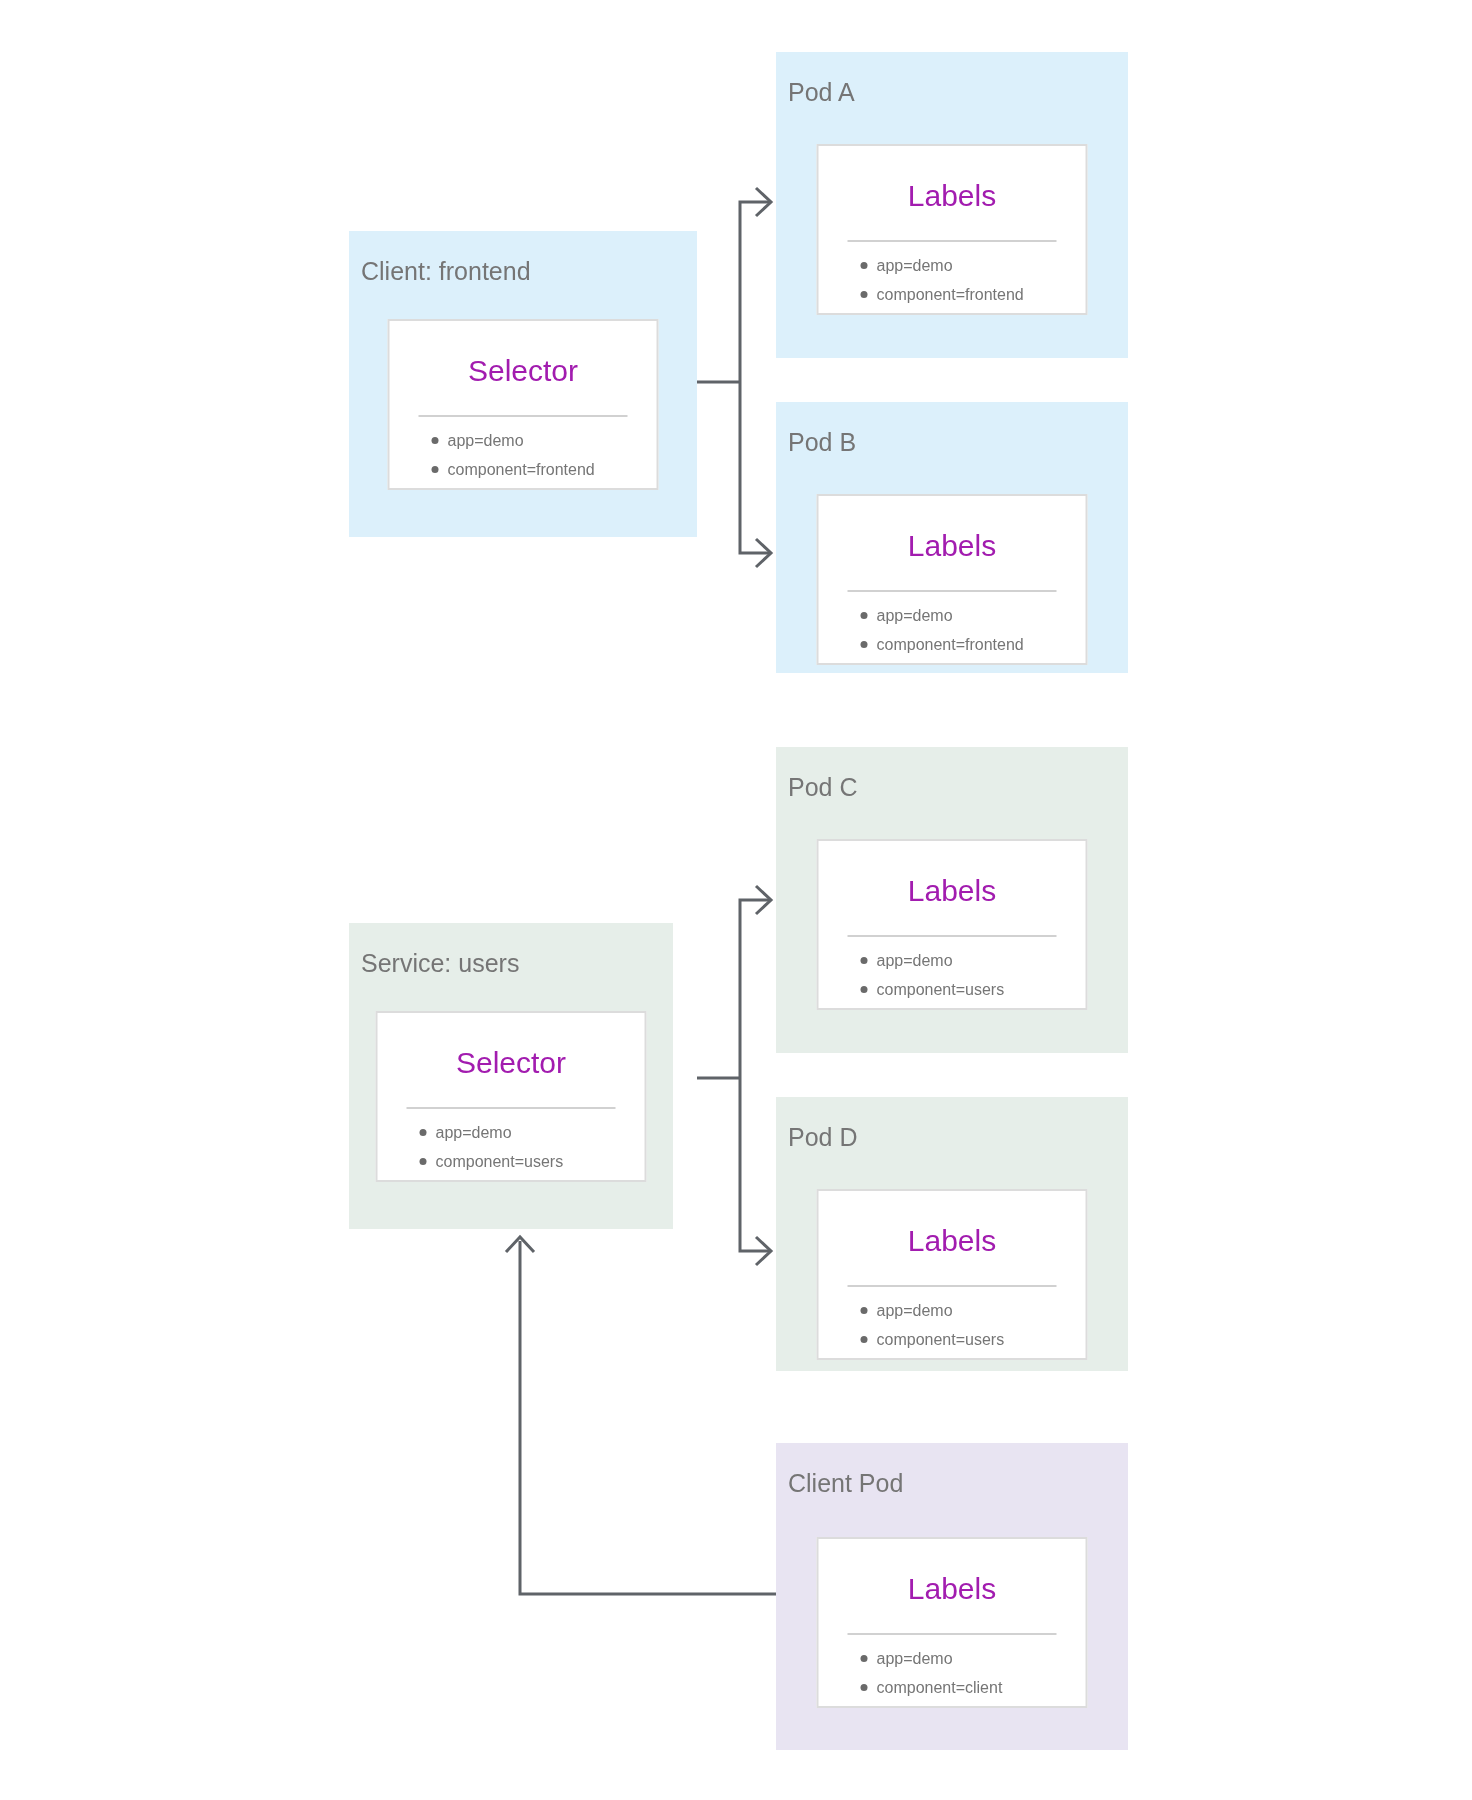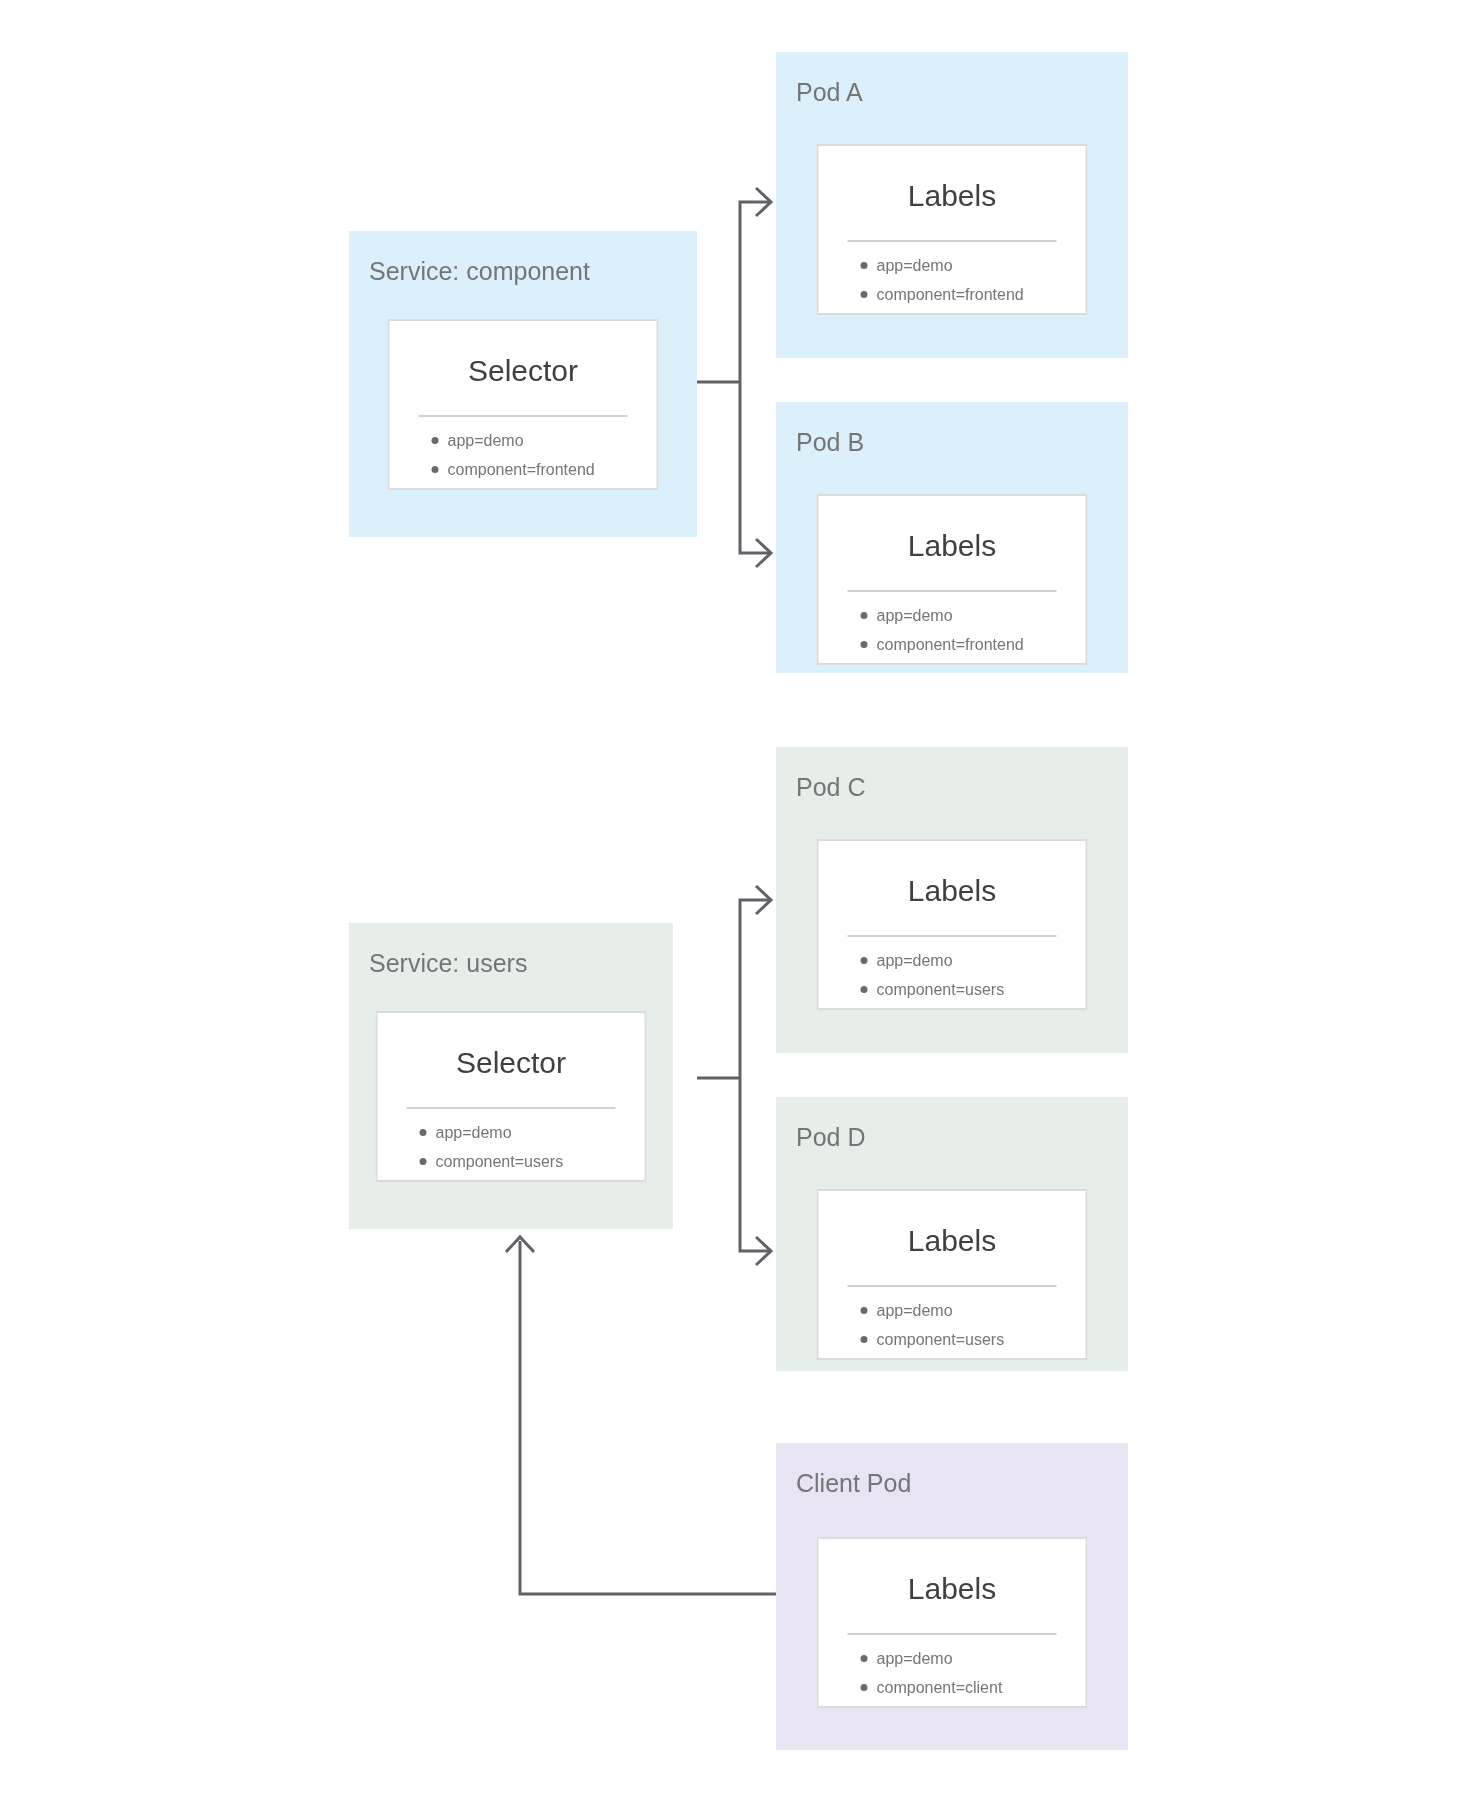--- a/index.html
+++ b/index.html
@@ -17,21 +17,21 @@
   }
   .node {
     position: absolute;
     box-sizing: border-box;
   }
   .node.blue   { background: #dcf0fb; }
   .node.green  { background: #e6eee9; }
   .node.purple { background: #e8e4f2; }
   .node-label {
     position: absolute;
-    left: 20px;
+    left: 12px;
     top: 22px;
     font-size: 25px;
     line-height: 37px;
     color: #757575;
     white-space: nowrap;
   }
   .card {
     position: absolute;
     left: 50%;
     transform: translateX(-50%);
@@ -42,21 +42,21 @@
     background: #ffffff;
     border: 2px solid #dcdcdc;
   }
   .node-service .card { top: 88px; }
   .node-client  .card { top: 94px; }
   .card-title {
     margin-top: 31px;
     font-size: 30px;
     line-height: 38px;
     text-align: center;
-    color: #404040;
+    color: #a21caf;
   }
   .card-divider {
     width: 209px;
     height: 0;
     border-top: 2px solid #d1d1d1;
     margin: 25px auto 0 auto;
   }
   .card-list {
     margin: 9px 0 0 0;
     padding: 0 0 0 42px;
@@ -113,21 +113,21 @@
       <path d="M756 886 L771 900 L756 914"></path>
       <path d="M756 1237 L771 1251 L756 1265"></path>
     </g>
     <g>
       <path d="M776 1594 H520 V1241"></path>
       <path d="M506 1252 L520 1237 L534 1252"></path>
     </g>
   </svg>
 
   <div class="node node-service blue" style="left:349px; top:231px; width:348px; height:306px;">
-    <div class="node-label">Service: component</div>
+    <div class="node-label">Client: frontend</div>
     <div class="card">
       <div class="card-title">Selector</div>
       <div class="card-divider"></div>
       <ul class="card-list">
         <li>app=demo</li>
         <li>component=frontend</li>
       </ul>
     </div>
   </div>
 

